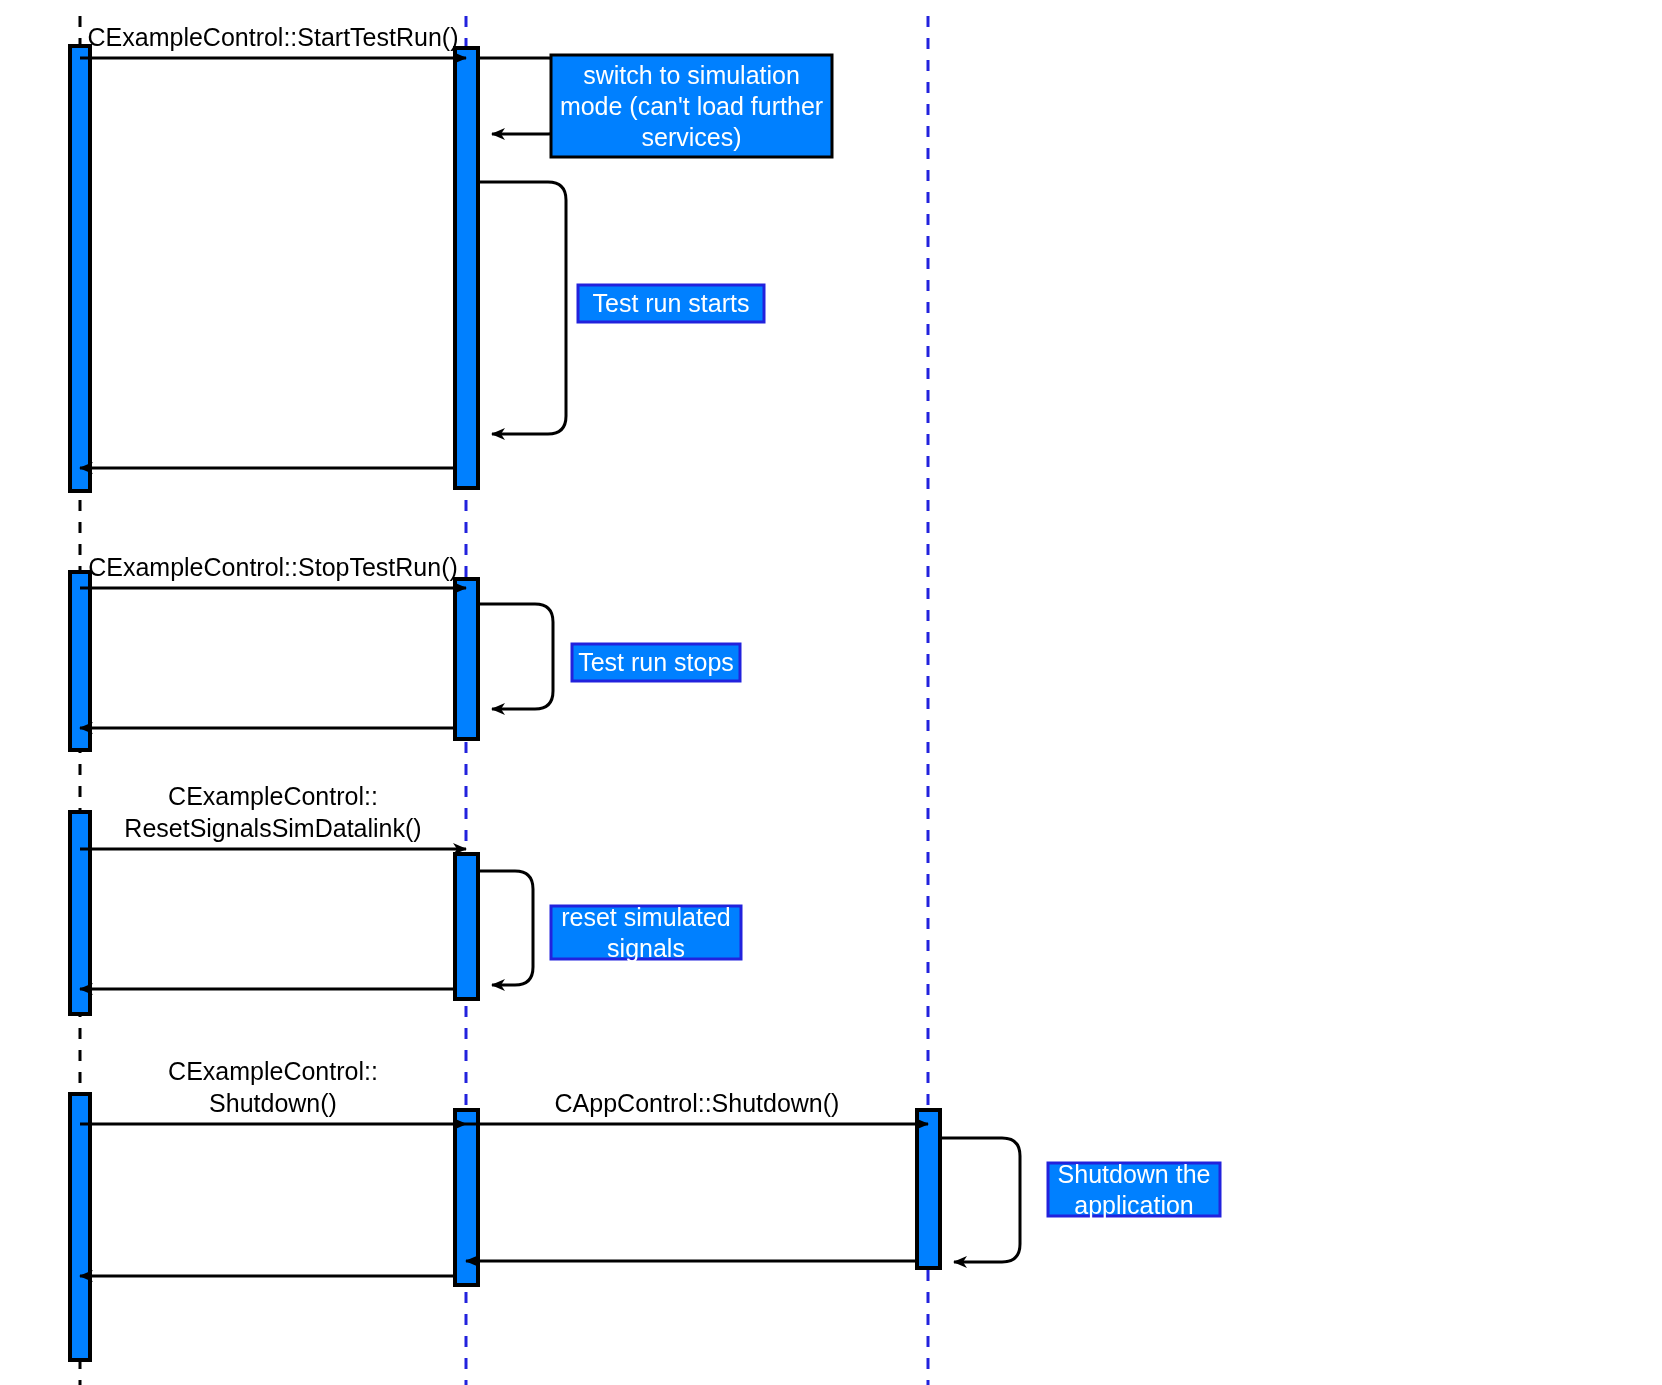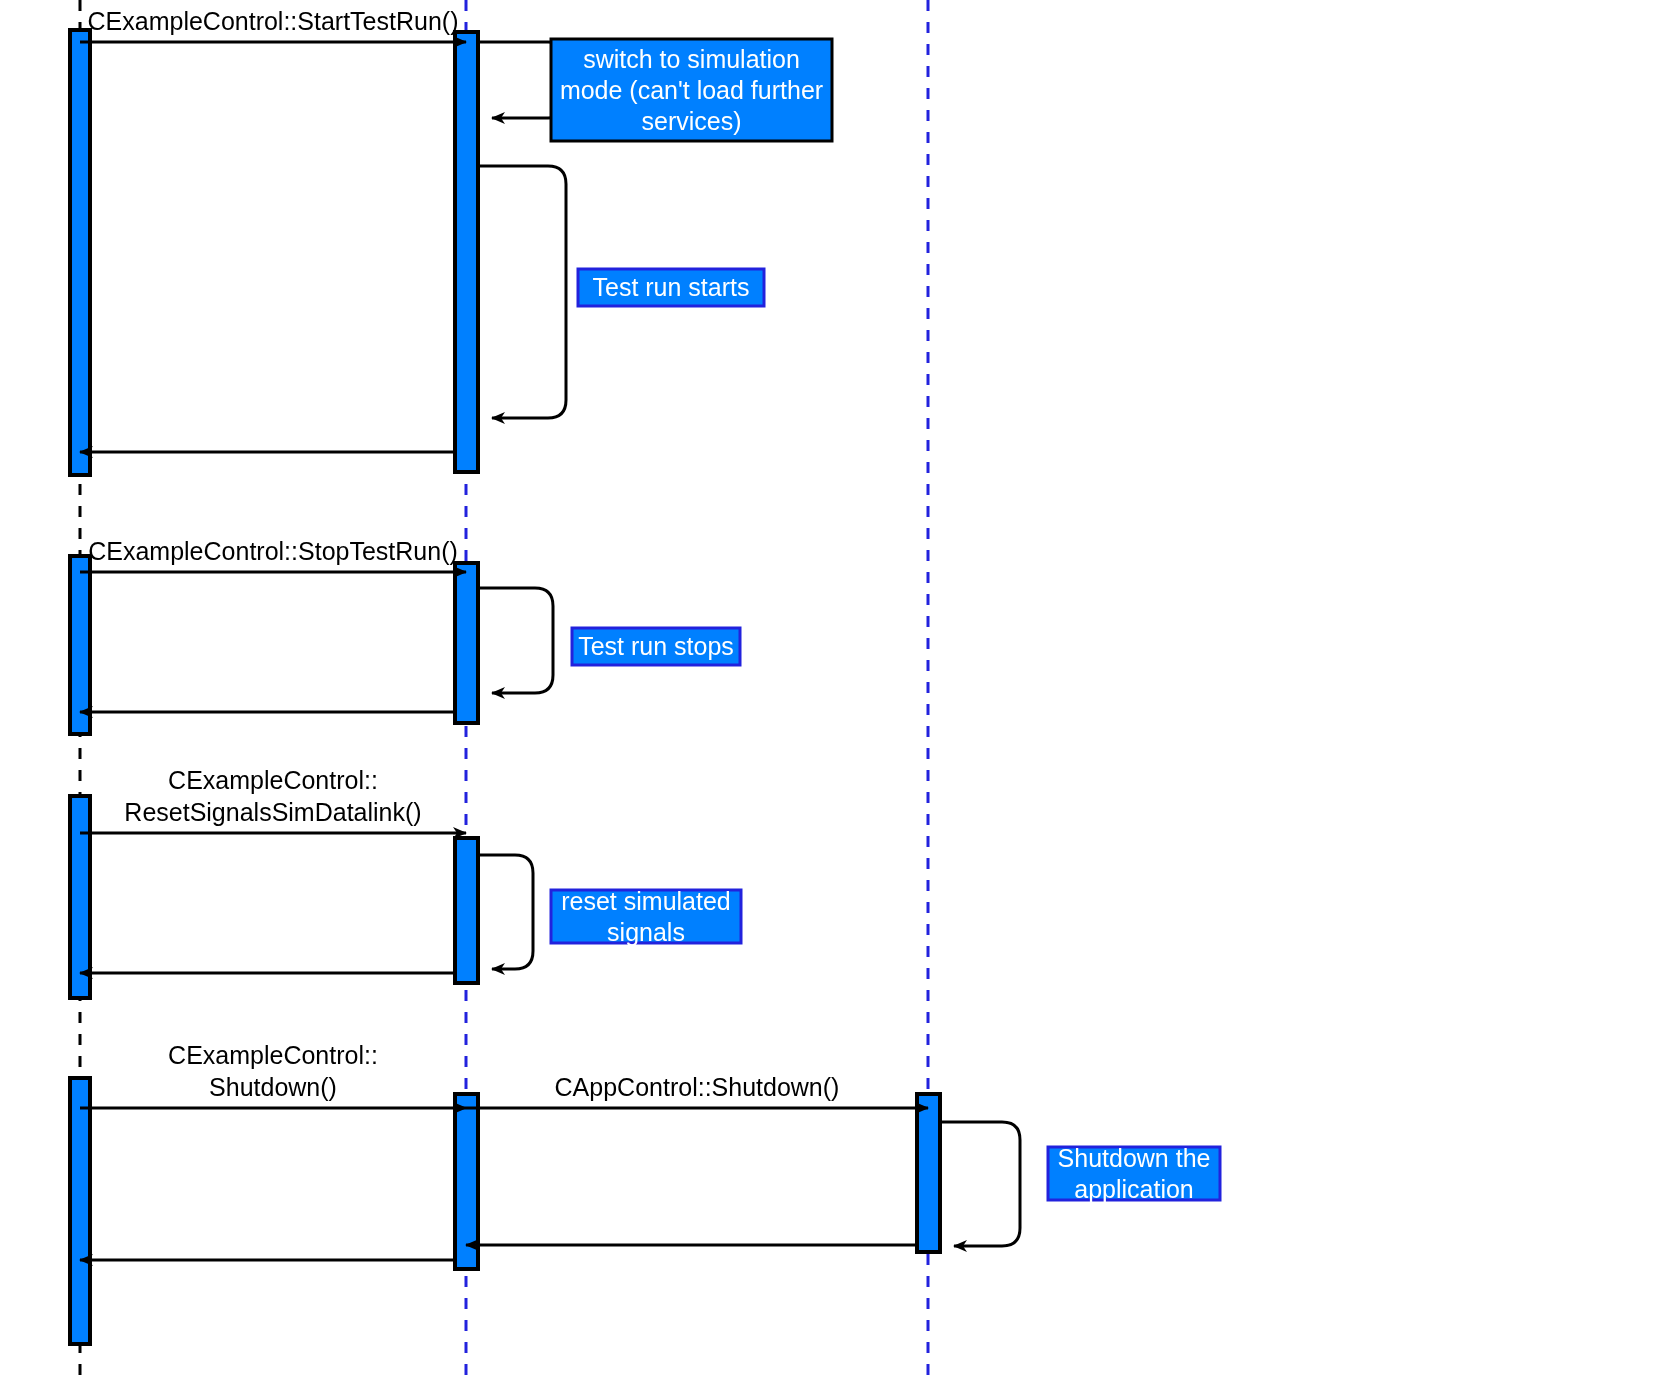--- a/index.html
+++ b/index.html
@@ -1,18 +1,18 @@
 <!DOCTYPE html>
 <html><head>
 <meta charset="utf-8">
 <style>
   html,body{margin:0;padding:0;background:#ffffff;}
   body{width:1662px;height:1385px;position:relative;overflow:hidden;
        font-family:"Liberation Sans","DejaVu Sans",sans-serif;}
-  #stage{position:absolute;left:0;top:0;width:1662px;height:1029px;}
+  #stage{position:absolute;left:0;top:16px;width:1662px;height:1029px;}
   svg#diagram{position:absolute;left:0;top:0;width:1662px;height:1385px;display:block;}
   .note-text{fill:#ffffff;font-family:"Liberation Sans","DejaVu Sans",sans-serif;font-size:25px;}
   .msg-text{fill:#000000;font-family:"Liberation Sans","DejaVu Sans",sans-serif;font-size:25px;}
 </style>
 </head>
 <body>
 
 <div id="stage">
   <svg id="diagram" viewBox="0 0 1662 1385">
     <defs>

